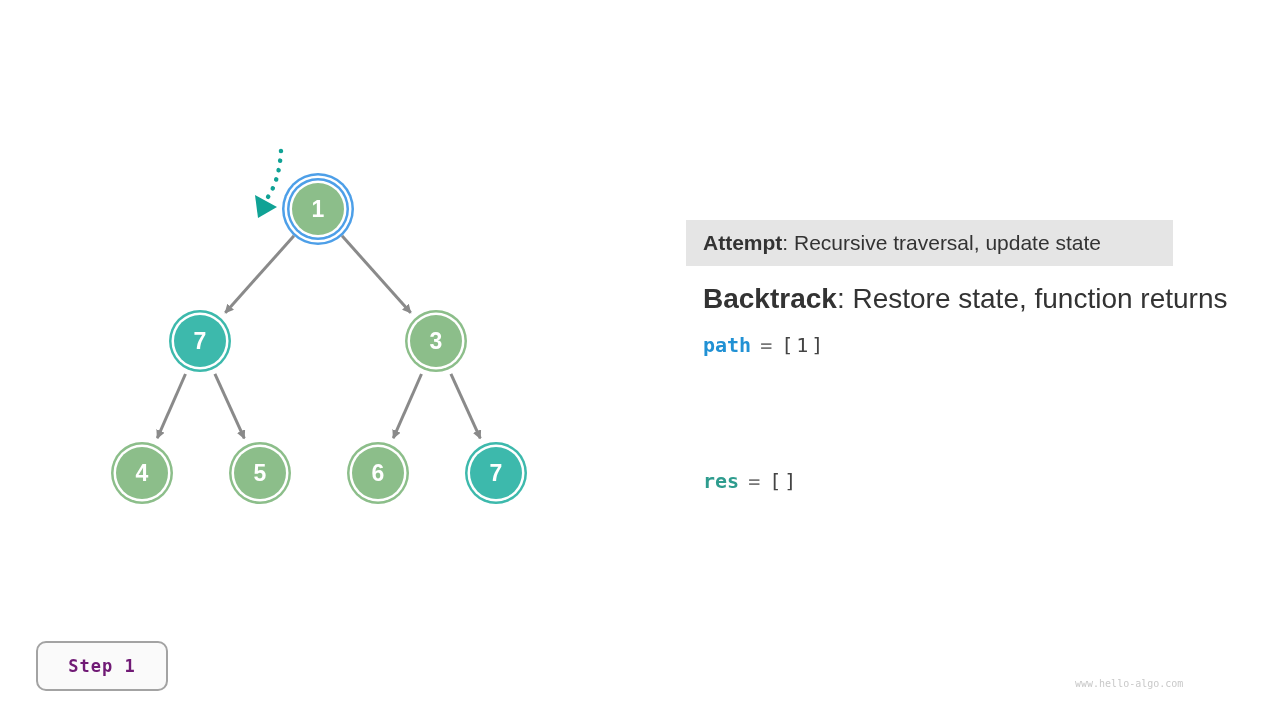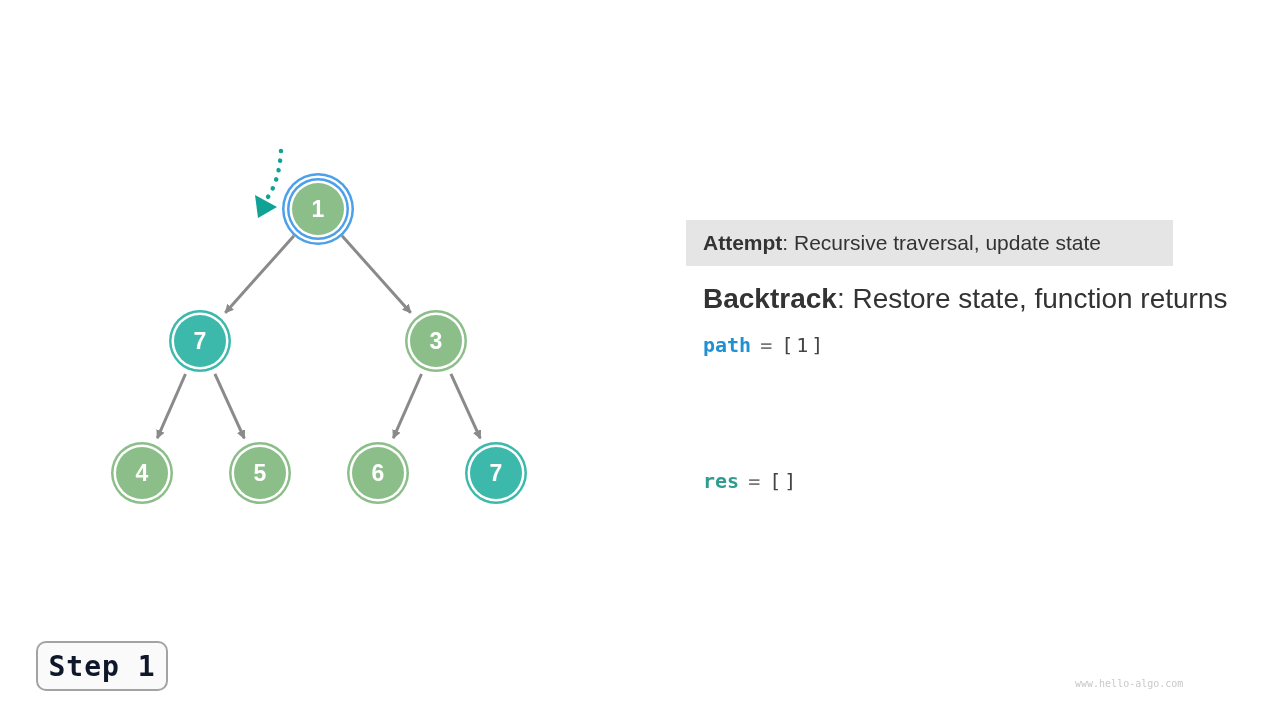--- a/index.html
+++ b/index.html
@@ -45,22 +45,22 @@
   .path-line .var-name { color:#2191D4; }
   .res-line  .var-name { color:#2E9C8E; }
   .var-eq  { color:#777; margin:0 9px; }
   .var-val { color:#444; letter-spacing:3px; }
 
   
   .step-box {
     position:absolute; left:36px; top:641px; width:132px; height:50px;
     border:2px solid #a3a3a3; border-radius:10px; background:#fafafa;
     box-sizing:border-box; display:flex; align-items:center; justify-content:center;
-    font-family:"DejaVu Sans Mono", monospace; font-size:28px; font-weight:bold;
-    color:#0f172a; letter-spacing:1px;
+    font-family:"DejaVu Sans Mono", monospace; font-size:17px; font-weight:bold;
+    color:#701a75; letter-spacing:1px;
   }
 
   
   .watermark {
     position:absolute; left:1075px; top:678px;
     font-family:"DejaVu Sans Mono", monospace; font-size:10px; color:#c9c9c9;
   }
 </style>
 </head>
 <body>

